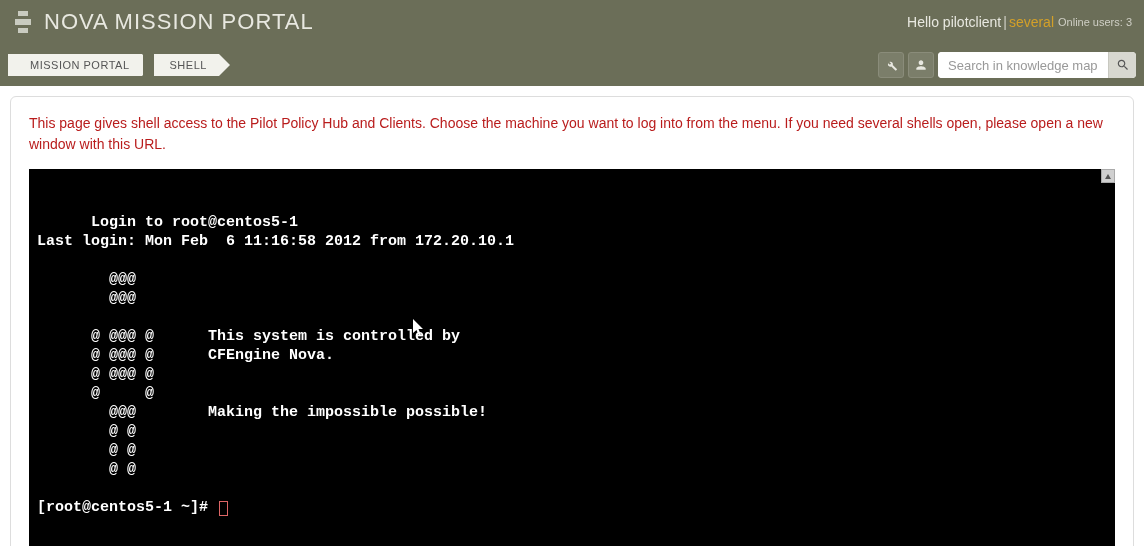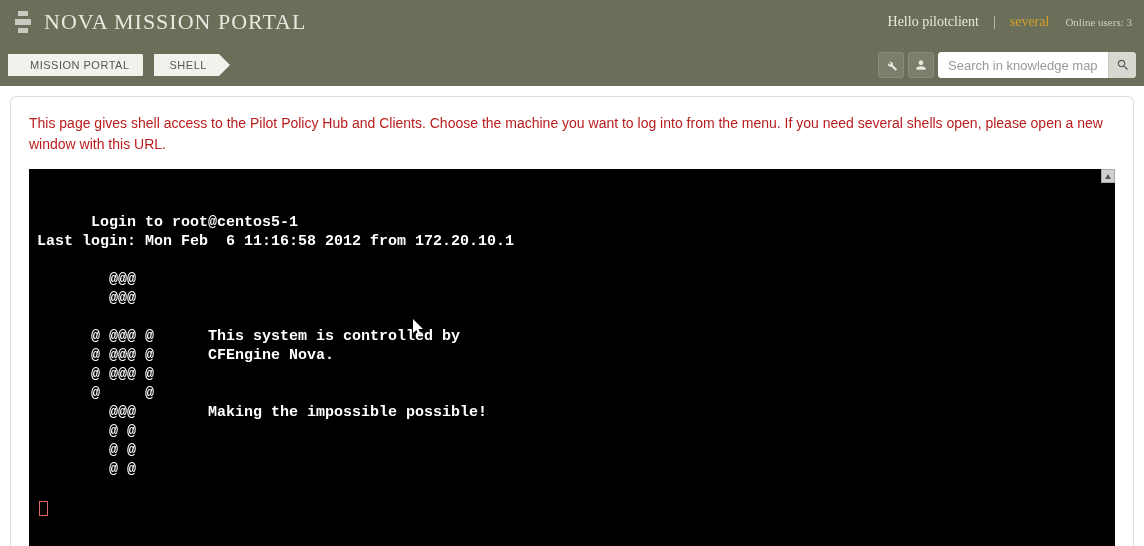--- a/index.html
+++ b/index.html
@@ -10,21 +10,20 @@
       height: 546px;
       overflow: hidden;
     }
     .header {
       background: #6b6e58;
       height: 44px;
       display: flex;
       align-items: center;
       padding: 0 12px;
       color: #e8e8e0;
-      font-family: Liberation Serif, serif;
     }
     .logo-block {
       display: flex;
       align-items: center;
       gap: 10px;
     }
     .logo-icon {
       width: 22px;
       height: 28px;
       display: flex;
@@ -38,21 +37,21 @@
     .app-title {
       font-size: 22px;
       font-weight: 300;
       letter-spacing: 1px;
       color: #e8e8e0;
     }
     .header-right {
       margin-left: auto;
       display: flex;
       align-items: center;
-      gap: 12px;
+      gap: 0;
       font-size: 14px;
       color: #e8e8e0;
     }
     .greeting { }
     .sep { color: #cfcfc5; margin: 0 2px; }
     .logout-link { color: #d3a029; cursor: pointer; }
     .online-users { font-size: 11px; color: #cfcfc5; margin-left: 4px; }
 
     .subbar {
       background: #6b6e58;
@@ -268,19 +267,19 @@
 
       @ @@@ @      This system is controlled by
       @ @@@ @      CFEngine Nova.
       @ @@@ @
       @     @
         @@@        Making the impossible possible!
         @ @
         @ @
         @ @
 
-</span><span class="cursor-block"></span>
+</span><span class="prompt-line">[root@centos5-1 ~]# </span><span class="cursor-block"></span>
       <svg class="mouse-cursor" width="12" height="18" viewBox="0 0 12 18">
           <path d="M0 0 L0 14 L3.5 11 L6 17 L8 16 L5.5 10 L10 10 Z" fill="#fff"></path>
         </svg>
     </div>
   </div>
 </div>
 
 </body></html>

